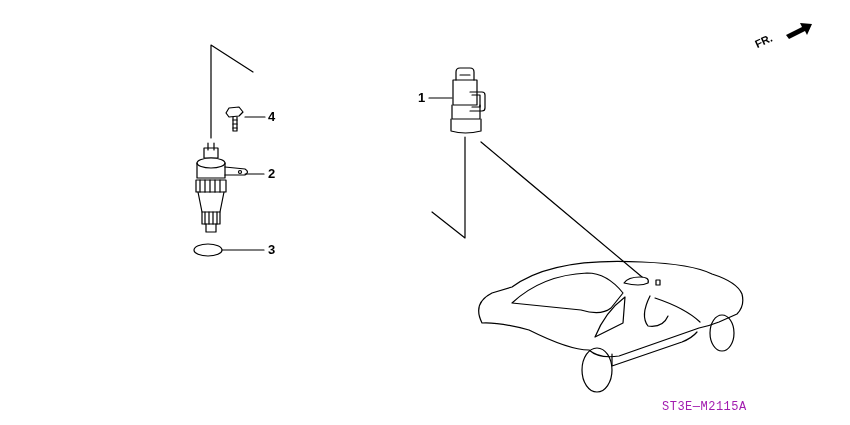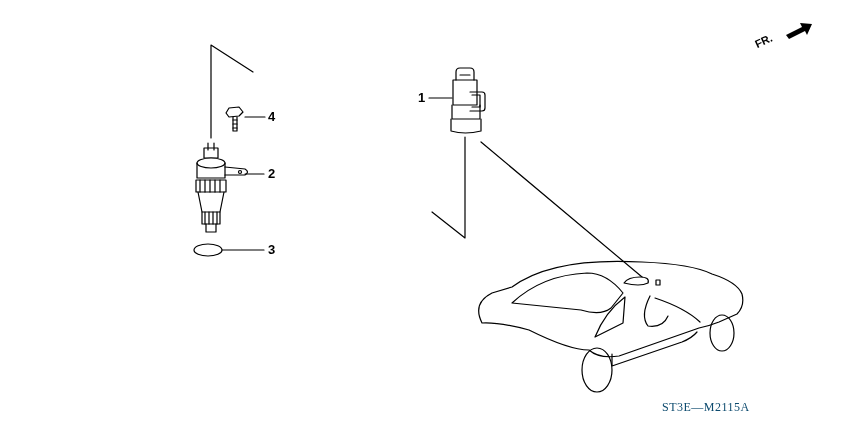--- a/index.html
+++ b/index.html
@@ -1,22 +1,22 @@
 <!DOCTYPE html>
 <html><head>
 <meta charset="utf-8">
 <style>
   html, body { margin:0; padding:0; background:#ffffff; }
   body { width:850px; height:425px; position:relative; overflow:hidden;
          font-family:"Liberation Sans", sans-serif; }
   svg { position:absolute; left:0; top:0; }
   .callout { position:absolute; font-family:"Liberation Sans", sans-serif;
              font-weight:bold; font-size:13px; color:#000; line-height:1; }
-  .code { position:absolute; font-family:Liberation Serif, serif;
-          font-size:12px; color:#0c4a6e; letter-spacing:0.5px;text-align:right; }
+  .code { position:absolute; font-family:Liberation Mono, monospace;
+          font-size:12px; color:#a21caf; letter-spacing:0.5px;text-align:right; }
   .fr { position:absolute; font-family:"Liberation Sans", sans-serif;
         font-weight:bold; font-size:11px; color:#000; transform:rotate(-25deg);
         transform-origin:left bottom; }
 </style>
 </head>
 <body>
 
 <svg width="850" height="425" viewBox="0 0 850 425">
   <g fill="none" stroke="#000" stroke-width="1.2" stroke-linejoin="round" stroke-linecap="round">
 

